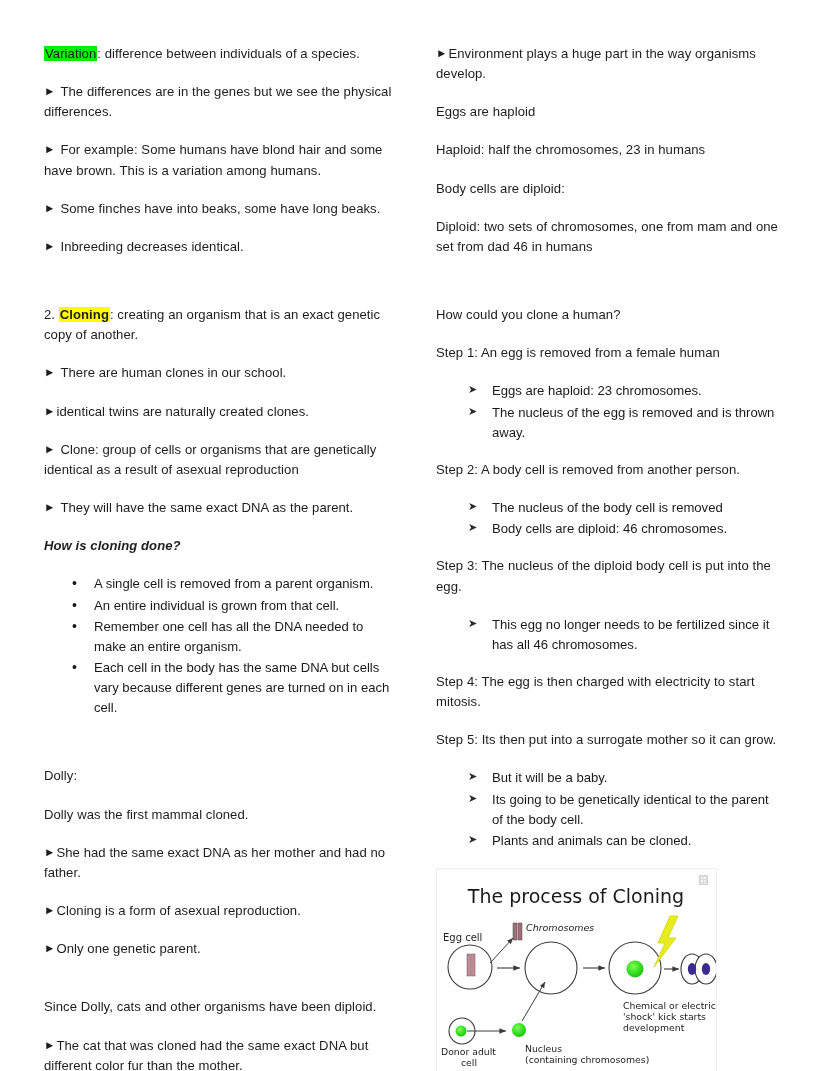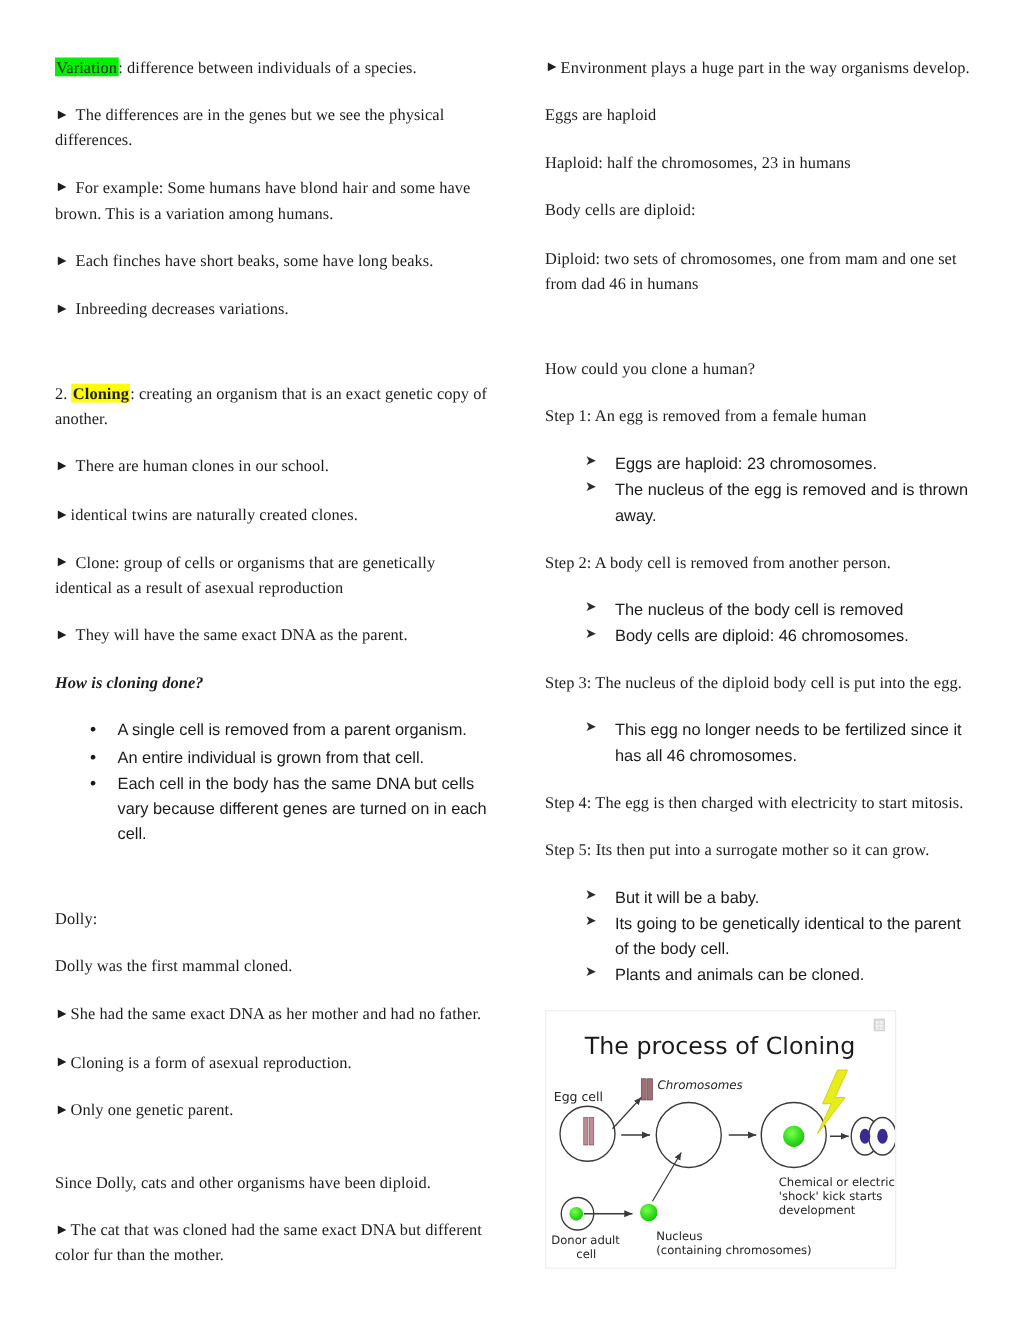--- a/index.html
+++ b/index.html
@@ -33,21 +33,20 @@
   .col {
     width: 348px;
     flex: 0 0 348px;
   }
   p.para {
     margin: 0 0 18px 0;
     font-size: 13.1px;
     line-height: 1.54;
     letter-spacing: 0.005em;
     color: #1d1d1d;
-    font-family: Liberation Serif, serif;
   }
   .hl-green {
     background: #00f000;
     padding: 0 1px;
   }
   .hl-yellow {
     background: #ffff00;
     padding: 0 1px;
     font-weight: bold;
     margin-top: 34px;
@@ -140,41 +139,42 @@
   <div class="columns">
 
     <div class="col">
 
       <p class="para"><span class="hl-green">Variation</span><span>: difference between individuals of a species.</span></p>
 
       <p class="para"><span class="arrow arrow-sp">►</span><span>The differences are in the genes but we see the physical differences.</span></p>
 
       <p class="para"><span class="arrow arrow-sp">►</span><span>For example: Some humans have blond hair and some have brown. This is a variation among humans.</span></p>
 
-      <p class="para"><span class="arrow arrow-sp">►</span><span>Each finches have short beaks, some have long beaks.</span></p>
-
-      <p class="para"><span class="arrow arrow-sp">►</span><span>Inbreeding decreases variations.</span></p>
+      <p class="para"><span class="arrow arrow-sp">►</span><span>Some finches have into beaks, some have long beaks.</span></p>
+
+      <p class="para"><span class="arrow arrow-sp">►</span><span>Inbreeding decreases identical.</span></p>
 
       <div class="spacer-lg"></div>
 
       <p class="para"><span>2. </span><span class="hl-yellow">Cloning</span><span>: creating an organism that is an exact genetic copy of another.</span></p>
 
       <p class="para"><span class="arrow arrow-sp">►</span><span>There are human clones in our school.</span></p>
 
       <p class="para"><span class="arrow arrow-nosp">►</span><span>identical twins are naturally created clones.</span></p>
 
       <p class="para"><span class="arrow arrow-sp">►</span><span>Clone: group of cells or organisms that are genetically identical as a result of asexual reproduction</span></p>
 
       <p class="para"><span class="arrow arrow-sp">►</span><span>They will have the same exact DNA as the parent.</span></p>
 
       <p class="para bold-italic">How is cloning done?</p>
 
       <ul class="dots">
         <li>A single cell is removed from a parent organism.</li>
         <li>An entire individual is grown from that cell.</li>
+        <li>Remember one cell has all the DNA needed to make an entire organism.</li>
         <li>Each cell in the body has the same DNA but cells vary because different genes are turned on in each cell.</li>
       </ul>
 
       <div class="spacer-lg"></div>
 
       <p class="para">Dolly:</p>
 
       <p class="para">Dolly was the first mammal cloned.</p>
 
       <p class="para"><span class="arrow arrow-nosp">►</span><span>She had the same exact DNA as her mother and had no father.</span></p>

